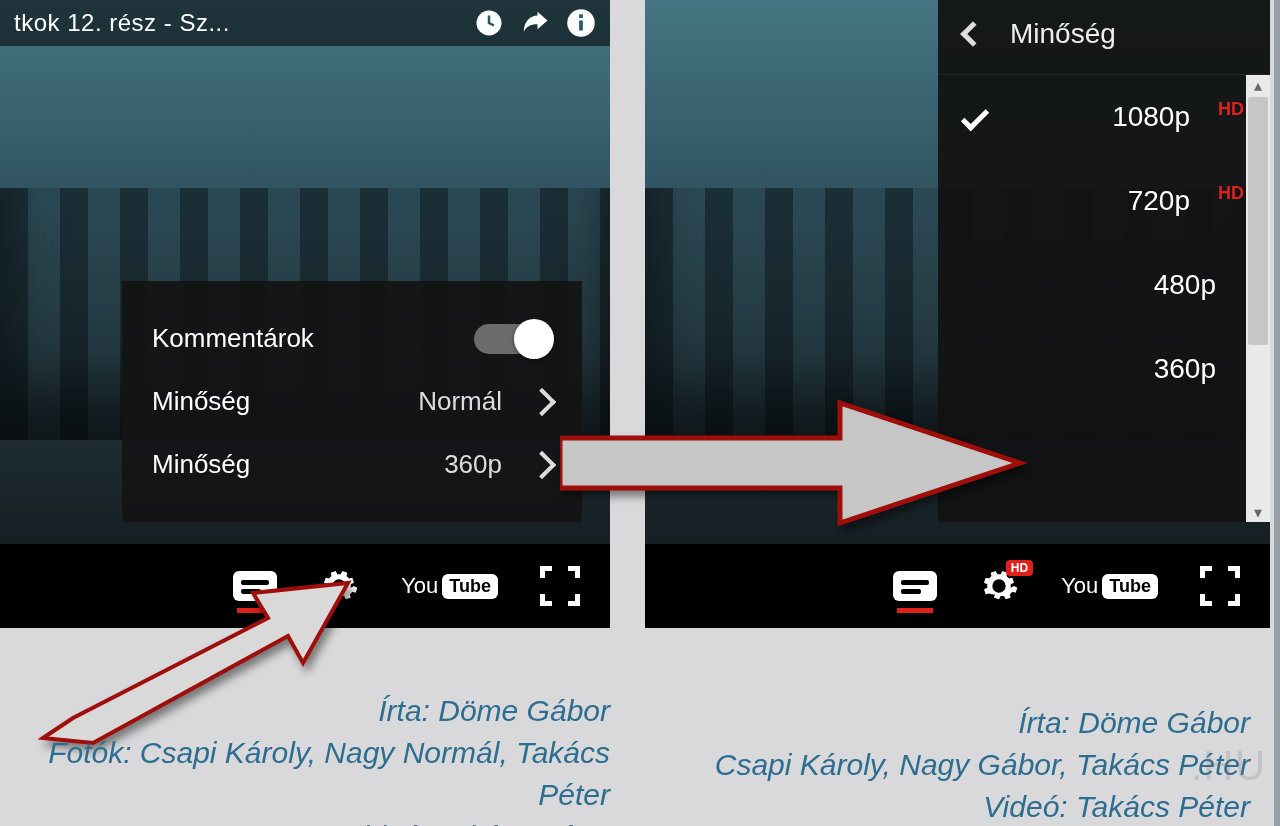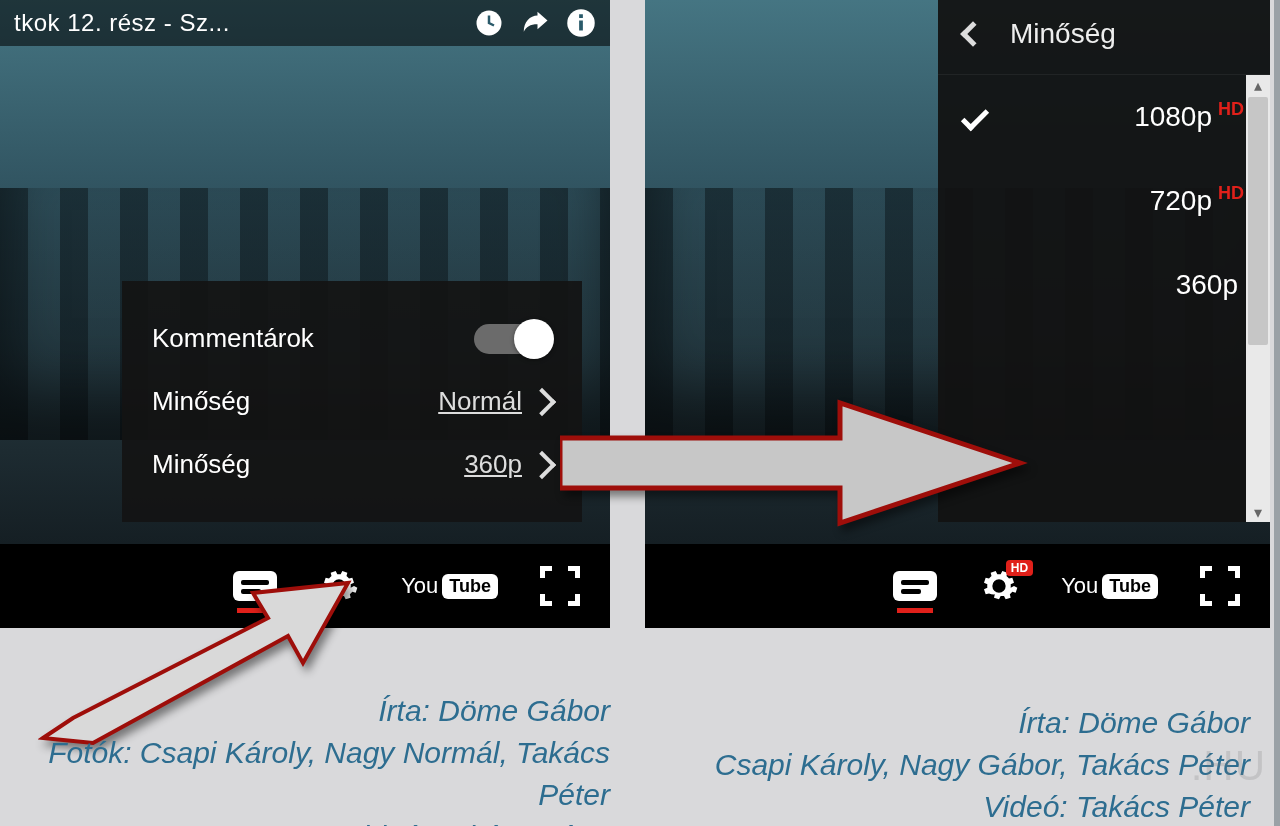--- a/index.html
+++ b/index.html
@@ -91,25 +91,25 @@
 
   
   .popup {
     position:absolute; left:122px; bottom:106px;
     width:460px; background:rgba(20,20,20,.92);
     padding: 26px 0; color:#eee;
     font-size: 26px;
   }
   .row {
     display:flex; align-items:center; padding:16px 30px;
-    gap:4px;
+    gap:24px;
   }
   .row .label { flex:1; color:#fff; }
   .row .dim { color:#bcbcbc; }
-  .row .val { color:#ddd; margin-right:6px;text-decoration:underline; }
+  .row .val { color:#ddd; margin-right:6px; }
   .chev { width:20px; height:20px; border-top:4px solid #ddd; border-right:4px solid #ddd; transform:rotate(45deg); }
   .toggle {
     width:78px; height:30px; background:#6b6b6b; border-radius:20px; position:relative;
   }
   .toggle .knob{
     position:absolute; right:-2px; top:-5px; width:40px; height:40px; background:#fff; border-radius:50%;
     box-shadow:0 1px 4px rgba(0,0,0,.4);
   }
 
   
@@ -130,21 +130,21 @@
   .q-scroll{
     position:absolute; right:0; top:0; bottom:0; width:24px; background:#e9e9e9;
   }
   .q-scroll .up, .q-scroll .dn{
     position:absolute; left:0; right:0; height:20px; display:flex; align-items:center; justify-content:center; color:#666;
   }
   .q-scroll .up{top:0;} .q-scroll .dn{bottom:0;}
   .q-scroll .thumb{ position:absolute; left:2px; right:2px; top:22px; height:248px; background:#c6c6c6; border-radius:2px;}
   .q-item{
     display:flex; align-items:center; height:84px; padding:0 26px 0 20px;
-    font-size:28px; color:#fff; justify-content:flex-end; gap:6px;
+    font-size:28px; color:#fff; justify-content:flex-end; gap:28px;
   }
   .q-item .mark{ margin-right:auto; width:34px; height:34px; display:flex; align-items:center; justify-content:center;}
   .tick{ width:26px; height:14px; border-left:5px solid #fff; border-bottom:5px solid #fff; transform:rotate(-45deg); }
   .hd-tag{ color:#e0201a; font-weight:bold; font-size:18px; transform:translateY(-8px); }
 
   
   .arrow-big{
     position:absolute; top:398px; left:560px; width:470px; height:130px; pointer-events:none;
   }
   .arrow-big svg{ width:100%; height:100%; filter: drop-shadow(4px 6px 4px rgba(0,0,0,.45)); }
@@ -260,20 +260,25 @@
           <span>1080p</span>
           <span class="hd-tag">HD</span>
         </div>
         <div class="q-item">
           <span class="mark"></span>
           <span>720p</span>
           <span class="hd-tag">HD</span>
         </div>
         <div class="q-item">
           <span class="mark"></span>
+          <span>480p</span>
+          <span class="hd-tag"></span>
+        </div>
+        <div class="q-item">
+          <span class="mark"></span>
           <span>360p</span>
           <span class="hd-tag"></span>
         </div>
         <div class="q-scroll">
           <div class="up">▴</div>
           <div class="thumb"></div>
           <div class="dn">▾</div>
         </div>
       </div>
     </div>

